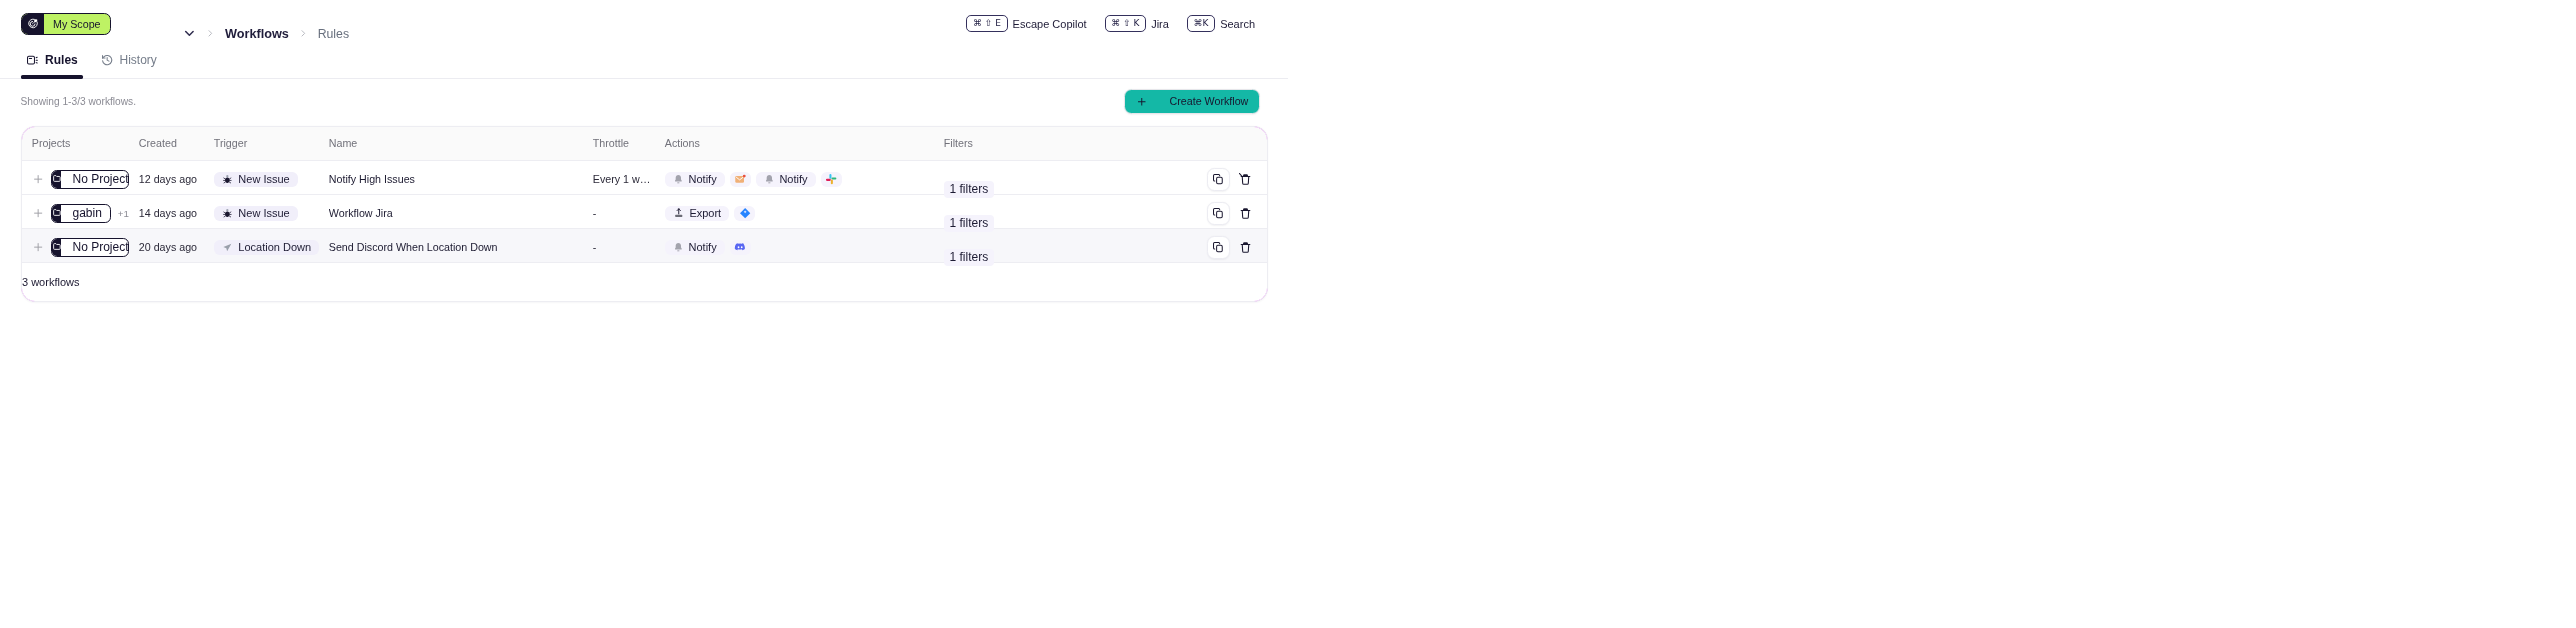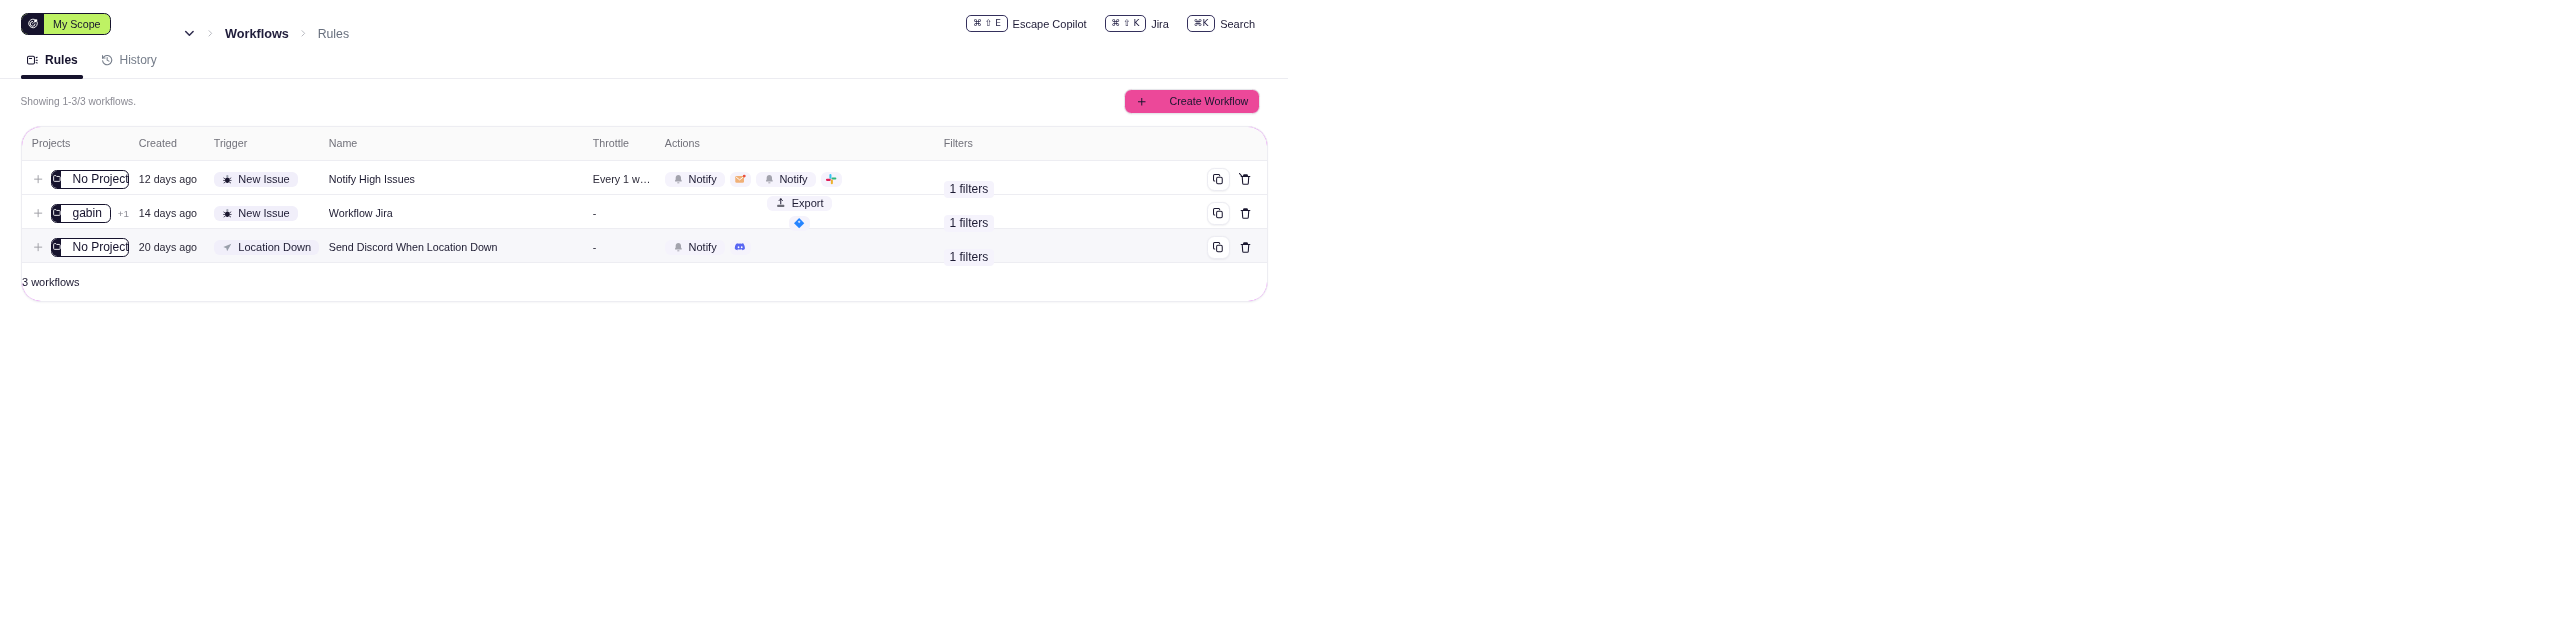--- a/index.html
+++ b/index.html
@@ -25,24 +25,24 @@
 
   
   .tabs-wrap{display:flex;gap:11.5px;padding-left:20.5px;margin-top:9px;border-bottom:0.8px solid #ececf1;}
   .tab{display:flex;align-items:center;gap:6.6px;padding:9px 5.7px 10.7px;font-size:12px;color:#757d8a;position:relative;cursor:pointer;}
   .tab.active{color:#16132d;font-weight:600;}
   .tab.active::after{content:"";position:absolute;left:0;right:0;bottom:-0.8px;height:3.3px;background:#16132d;border-radius:1.6px;}
 
   
   .toolbar{display:flex;align-items:center;justify-content:space-between;margin:9.8px 28px 0 20.5px;height:25.4px;}
   .showing{font-size:10.2px;color:#8b8b94;}
-  .create-btn{display:inline-flex;align-items:center;gap:22px;height:25.4px;padding:0 10.7px;background:#ec4899;border:0.8px solid #e6e6ea;border-radius:7.4px;font-size:10.7px;font-weight:500;color:#18162e;box-shadow:0 0.8px 1.6px rgba(20,18,45,.05);cursor:pointer;}
+  .create-btn{display:inline-flex;align-items:center;gap:22px;height:25.4px;padding:0 10.7px;background:#14b8a6;border:0.8px solid #e6e6ea;border-radius:7.4px;font-size:10.7px;font-weight:500;color:#18162e;box-shadow:0 0.8px 1.6px rgba(20,18,45,.05);cursor:pointer;}
 
   
-  .table{margin:11.5px 20.5px 0 21px;border:0.8px solid #ededf2;border-radius:20px;overflow:hidden;background:#d946ef;box-shadow:0 0.8px 1.6px rgba(20,18,45,.04);}
+  .table{margin:11.5px 20.5px 0 21px;border:0.8px solid #ededf2;border-radius:14px;overflow:hidden;background:#d946ef;box-shadow:0 0.8px 1.6px rgba(20,18,45,.04);}
   .trow{display:grid;grid-template-columns:107px 75px 115px 264px 72px 279px 1fr 107px;align-items:center;height:33px;}
   .thead{background:#fafafa;}
   .thead .c{font-size:10.7px;color:#71717a;}
   .rows .trow{border-top:0.8px solid #ededf2;background:#fff;}
   .rows .trow.hovered{background:#f7f7fa;}
   .c{display:flex;align-items:center;padding-left:9.8px;min-width:0;gap:6.6px;}
   .c-right{justify-content:flex-end;padding-right:14.8px;gap:9px;}
   .cell-text{font-size:10.7px;color:#2b2938;white-space:nowrap;overflow:hidden;text-overflow:ellipsis;}
   .name-text{color:#1c1a30;}
 
@@ -289,21 +289,21 @@
           </span>
           <span>New Issue</span>
         </span>
       </div>
       <div class="c">
           <span class="cell-text name-text">Workflow Jira</span>
         </div>
       <div class="c">
           <span class="cell-text">-</span>
         </div>
-      <div class="c" style="gap:4.9px;flex-direction:column;">
+      <div class="c" style="gap:4.9px;">
         <span class="pill action">
           <span>
             <svg viewBox="0 0 24 24" width="11.5" height="11.5" fill="none">
                 <path d="M12 14.5V4m0 0 3.5 3.5M12 4 8.5 7.5" stroke="#1b1830" stroke-width="2" stroke-linecap="round" stroke-linejoin="round"></path>
                 <rect x="4.5" y="16" width="15" height="5" rx="1.5" fill="#6b6b76"></rect>
               </svg>
           </span>
           <span>Export</span>
         </span>
         <span class="pill action icon-only">

